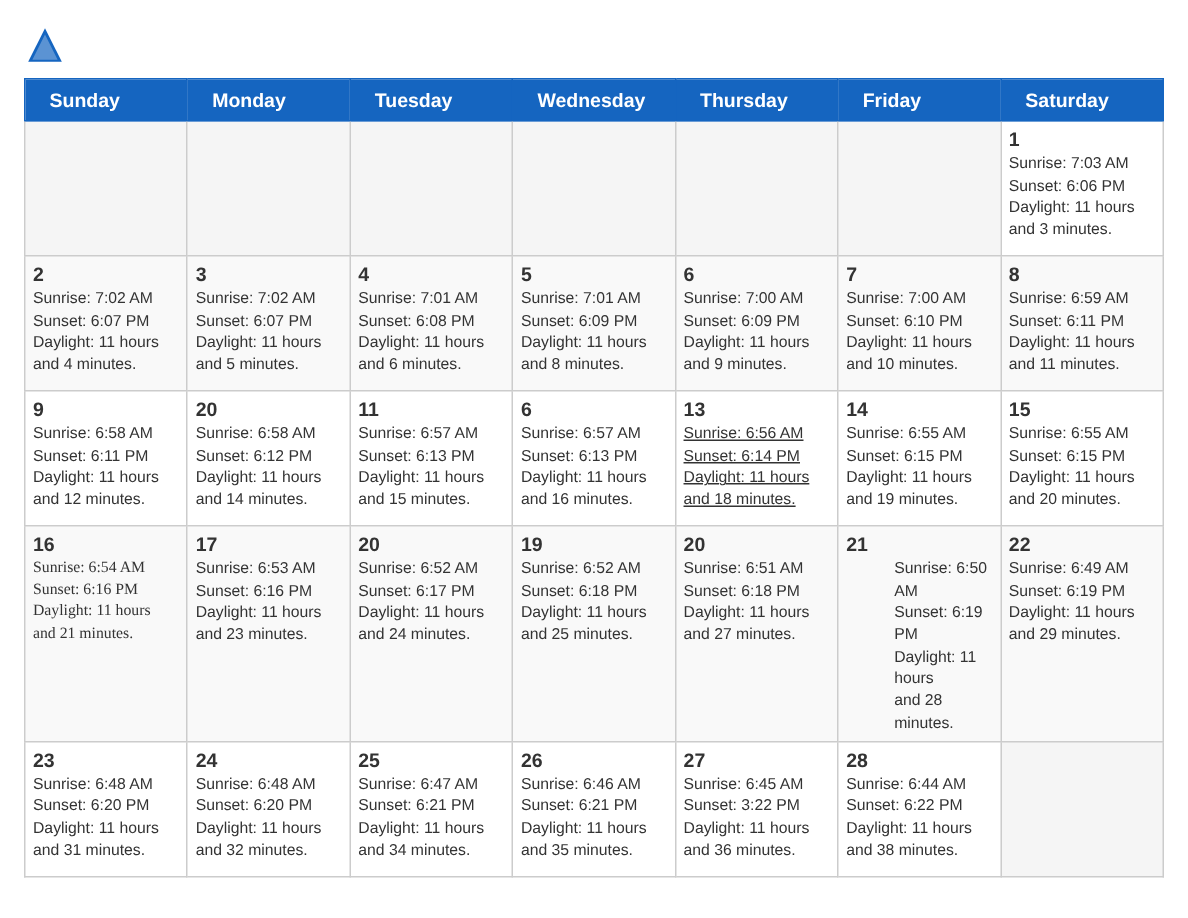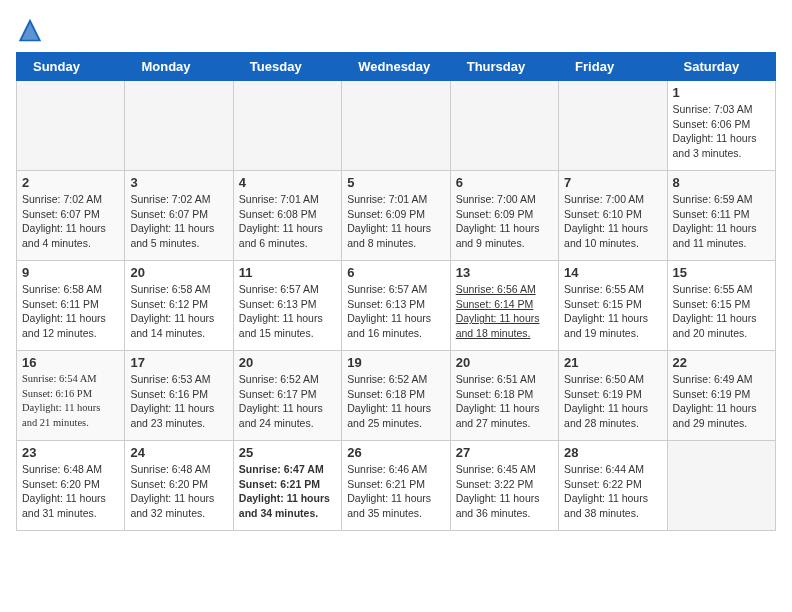--- a/index.html
+++ b/index.html
@@ -267,21 +267,21 @@
         </td>
         <td>
           <div class="day-number">20</div>
           <div class="day-info" style="white-space: pre-line;">Sunrise: 6:51 AM
 Sunset: 6:18 PM
 Daylight: 11 hours
 and 27 minutes.</div>
         </td>
         <td>
           <div class="day-number">21</div>
-          <div class="day-info" style="white-space: pre-line;">Sunrise: 6:50 AM
+          <div class="day-info" style="white-space: pre-line; margin-left: 32px;">Sunrise: 6:50 AM
 Sunset: 6:19 PM
 Daylight: 11 hours
 and 28 minutes.</div>
         </td>
         <td>
           <div class="day-number">22</div>
           <div class="day-info" style="white-space: pre-line;">Sunrise: 6:49 AM
 Sunset: 6:19 PM
 Daylight: 11 hours
 and 29 minutes.</div>
@@ -297,21 +297,21 @@
         </td>
         <td>
           <div class="day-number">24</div>
           <div class="day-info" style="white-space: pre-line;">Sunrise: 6:48 AM
 Sunset: 6:20 PM
 Daylight: 11 hours
 and 32 minutes.</div>
         </td>
         <td>
           <div class="day-number">25</div>
-          <div class="day-info" style="white-space: pre-line; font-weight: bold;">Sunrise: 6:47 AM
+          <div class="day-info" style="white-space: pre-line;">Sunrise: 6:47 AM
 Sunset: 6:21 PM
 Daylight: 11 hours
 and 34 minutes.</div>
         </td>
         <td>
           <div class="day-number">26</div>
           <div class="day-info" style="white-space: pre-line;">Sunrise: 6:46 AM
 Sunset: 6:21 PM
 Daylight: 11 hours
 and 35 minutes.</div>

